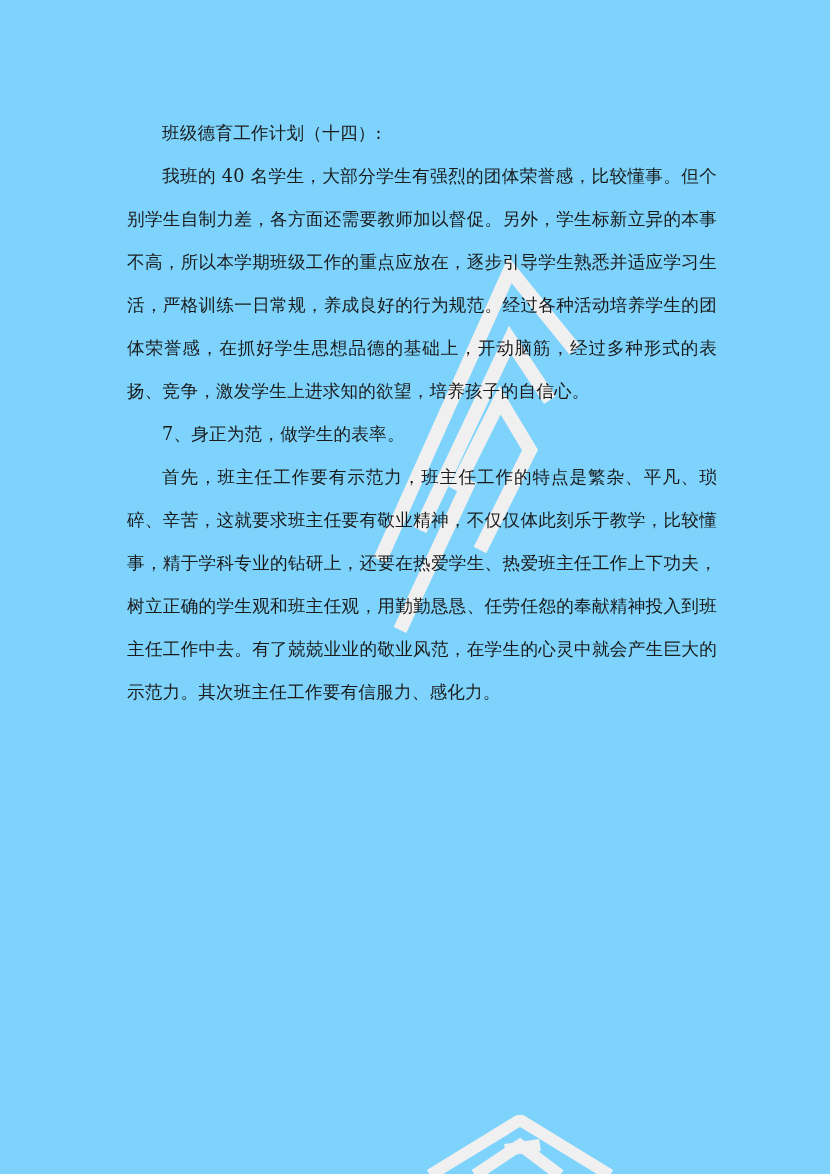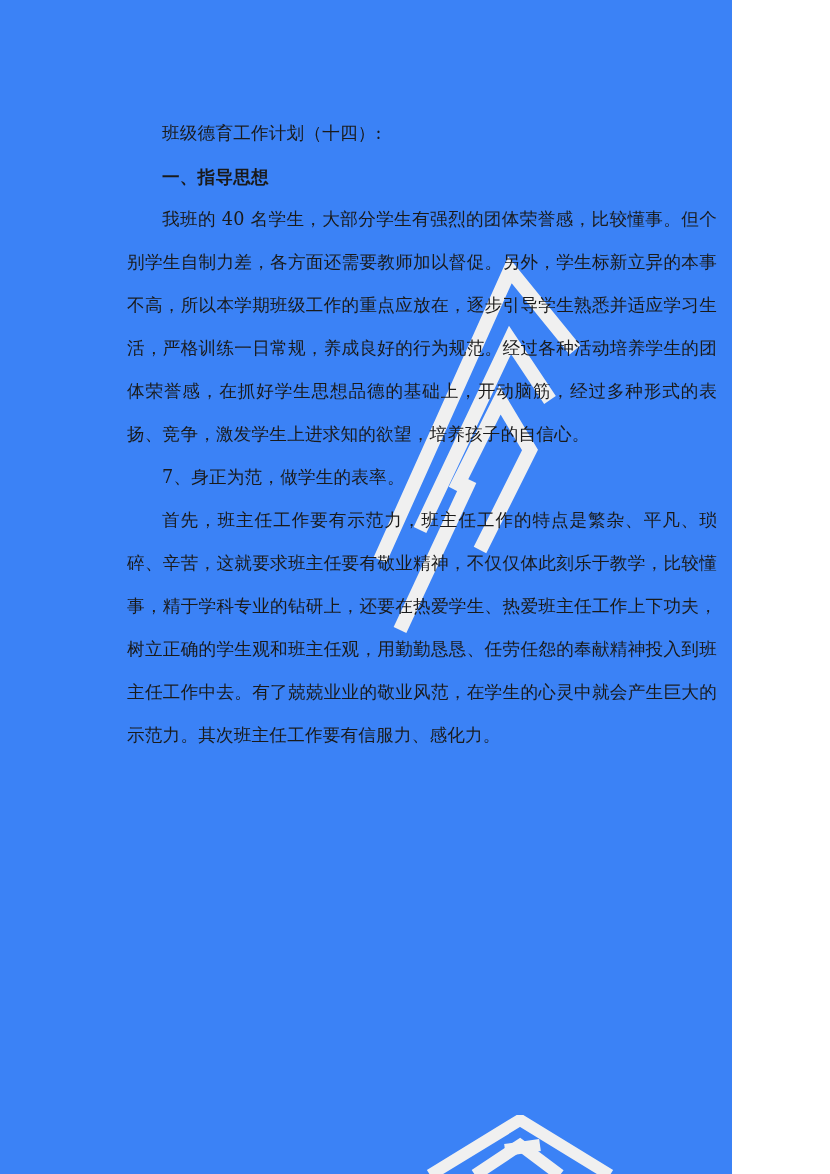--- a/index.html
+++ b/index.html
@@ -11,23 +11,23 @@
       width: 830px;
       height: 1174px;
       position: relative;
       overflow: hidden;
       font-family: "DejaVu Serif", "Liberation Serif", serif;
       color: #1a1a1a;
     }
     .page {
       position: absolute;
       left: 0; top: 0;
-      width: 732px;
+      width: 830px;
       height: 1174px;
-      background: #3b82f6;
+      background: #7dd3fc;
       text-decoration: underline;
     }
     .watermark {
       position: absolute;
       pointer-events: none;
       z-index: 0;
     }
     .content {
       position: absolute;
       left: 127px;
@@ -64,18 +64,17 @@
   <svg class="watermark" style="left:420px; top:1115px;" width="200" height="60" viewBox="0 0 200 60">
     <g fill="none" stroke="#f0f0f0" stroke-width="12">
       <path d="M10 60 L100 5 L190 60"></path>
       <path d="M55 60 L100 30 L140 60"></path>
       <path d="M85 35 L120 30"></path>
     </g>
   </svg>
 
   <div class="content">
     <p class="p indent">班级德育工作计划（十四）:</p>
-    <p class="p indent heading">一、指导思想</p>
     <p class="p indent">我班的 40 名学生，大部分学生有强烈的团体荣誉感，比较懂事。但个别学生自制力差，各方面还需要教师加以督促。另外，学生标新立异的本事不高，所以本学期班级工作的重点应放在，逐步引导学生熟悉并适应学习生活，严格训练一日常规，养成良好的行为规范。经过各种活动培养学生的团体荣誉感，在抓好学生思想品德的基础上，开动脑筋，经过多种形式的表扬、竞争，激发学生上进求知的欲望，培养孩子的自信心。</p>
     <p class="p indent">7、身正为范，做学生的表率。</p>
     <p class="p indent">首先，班主任工作要有示范力，班主任工作的特点是繁杂、平凡、琐碎、辛苦，这就要求班主任要有敬业精神，不仅仅体此刻乐于教学，比较懂事，精于学科专业的钻研上，还要在热爱学生、热爱班主任工作上下功夫，树立正确的学生观和班主任观，用勤勤恳恳、任劳任怨的奉献精神投入到班主任工作中去。有了兢兢业业的敬业风范，在学生的心灵中就会产生巨大的示范力。其次班主任工作要有信服力、感化力。</p>
   </div>
 </div>
 
 </body></html>

